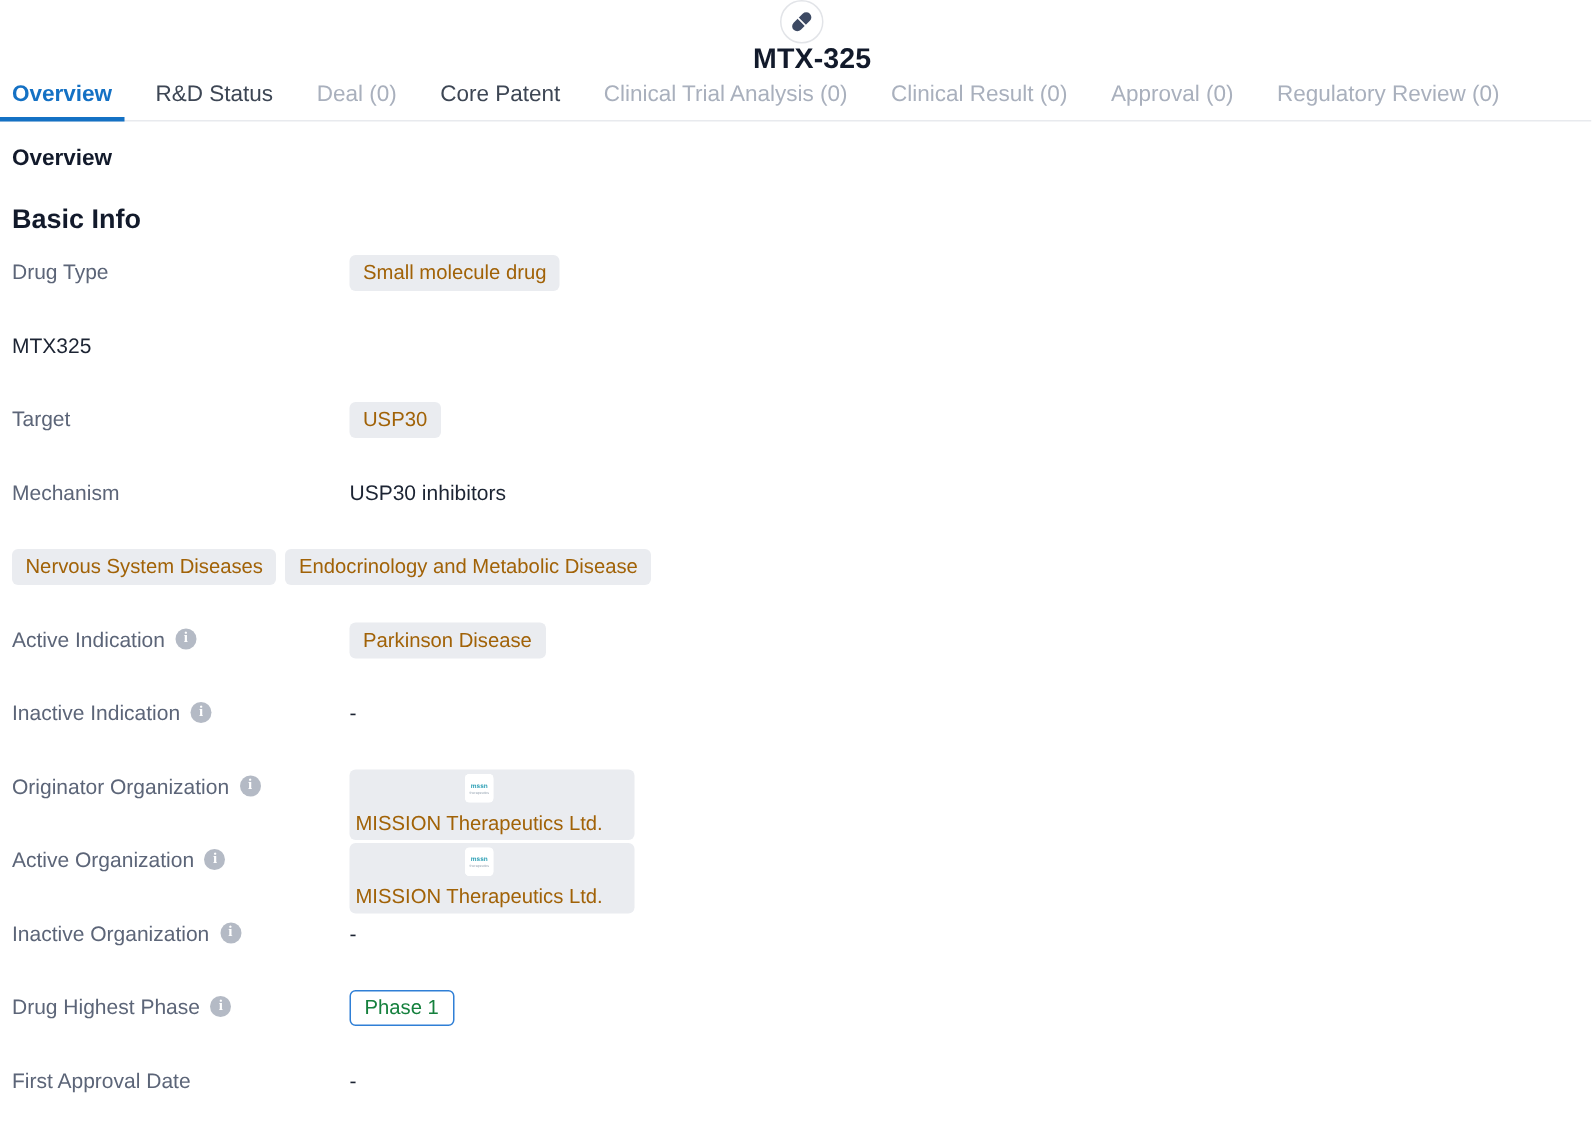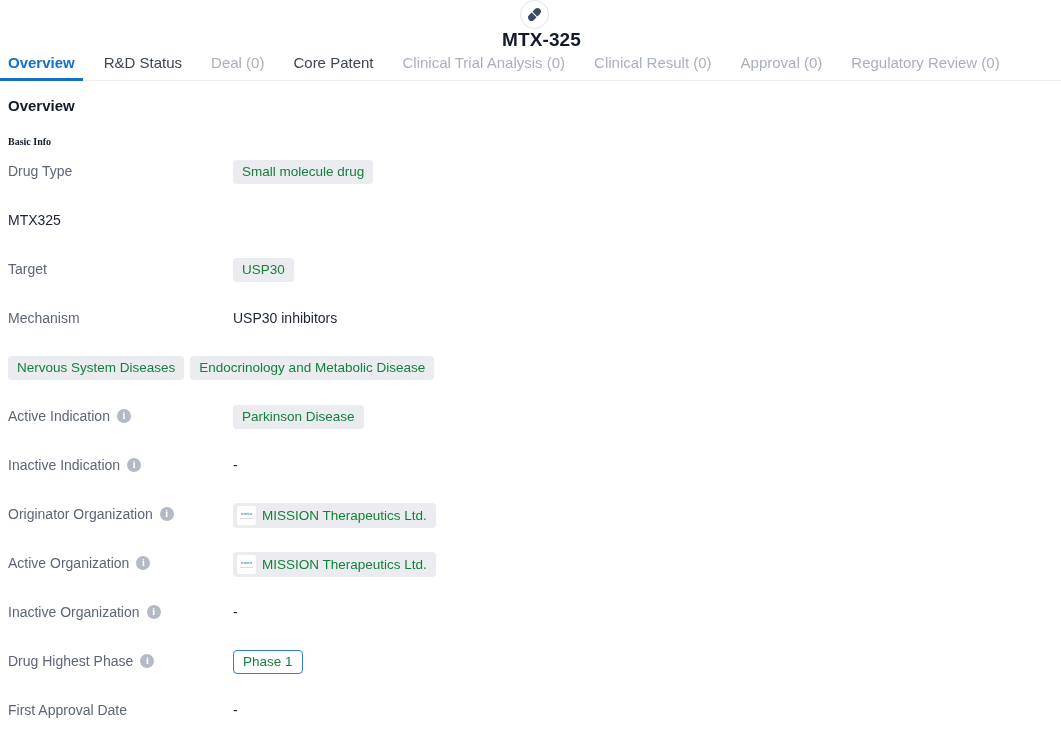--- a/index.html
+++ b/index.html
@@ -81,25 +81,24 @@
   .content {
     padding: 16px 8px 0 8px;
   }
   .section-title {
     font-size: 15px;
     font-weight: bold;
     color: #121a2b;
     margin: 0 0 22px 0;
   }
   .subsection-title {
-    font-size: 10px;
+    font-size: 18px;
     font-weight: bold;
     color: #121a2b;
     margin: 0 0 13px 0;
-    font-family: Liberation Serif, serif;
   }
 
   .info-row {
     display: flex;
     align-items: flex-start;
     min-height: 49px;
   }
   .info-label {
     width: 225px;
     flex: 0 0 225px;
@@ -148,31 +147,32 @@
     line-height: 1;
     cursor: pointer;
     flex: 0 0 auto;
   }
 
   
   .tag {
     display: inline-flex;
     align-items: center;
     background: #eaecf0;
-    color: #15803d;
+    color: #a16207;
     font-size: 13.5px;
     border-radius: 4px;
     padding: 4px 9px;
     line-height: 16px;
     cursor: pointer;
     white-space: nowrap;
   }
   .tag.org {
-    padding: 3px 9px 3px 4px;
+    padding: 3px 21px 3px 4px;
     gap: 6px;
+    flex-direction: column;
   }
   .org-logo {
     width: 19px;
     height: 19px;
     border-radius: 3px;
     background: #ffffff;
     display: inline-flex;
     align-items: center;
     justify-content: center;
     flex: 0 0 auto;

